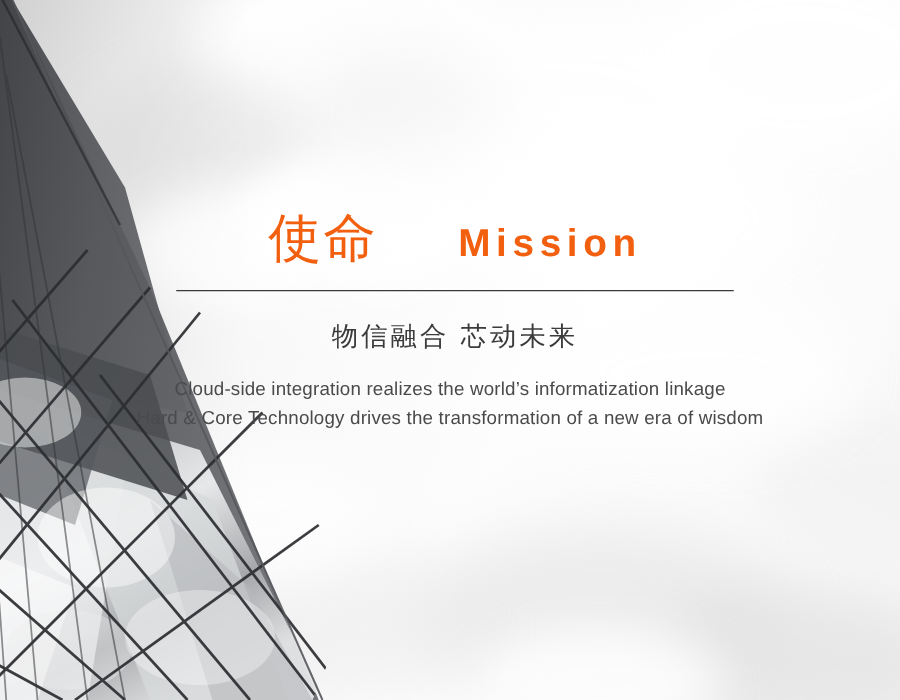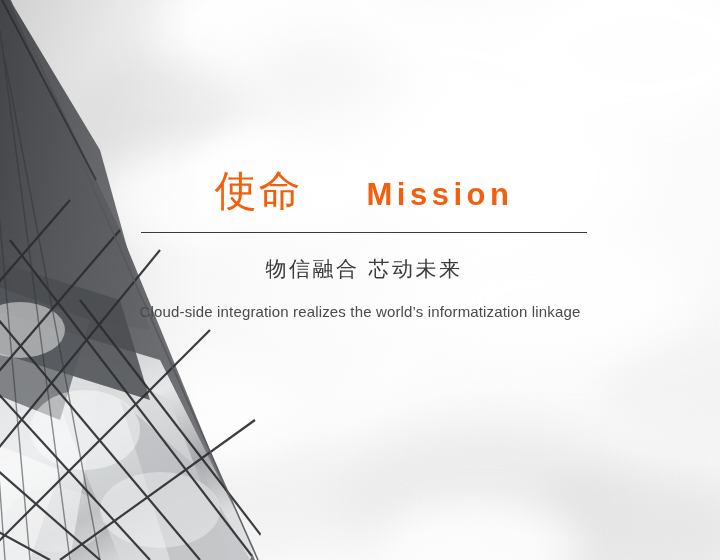--- a/index.html
+++ b/index.html
@@ -254,16 +254,17 @@
       <span class="headline-cn">使命</span>
       <span class="headline-en">Mission</span>
     </div>
 
     <div class="divider"></div>
 
     <div class="subtitle-cn">物信融合 芯动未来</div>
 
     <div class="tagline-block">
       <div class="tagline">Cloud-side integration realizes the world’s informatization linkage</div>
+      <div class="tagline">Hard &amp; Core Technology drives the transformation of a new era of wisdom</div>
     </div>
 
   </div>
 </div>
 
 </body></html>

